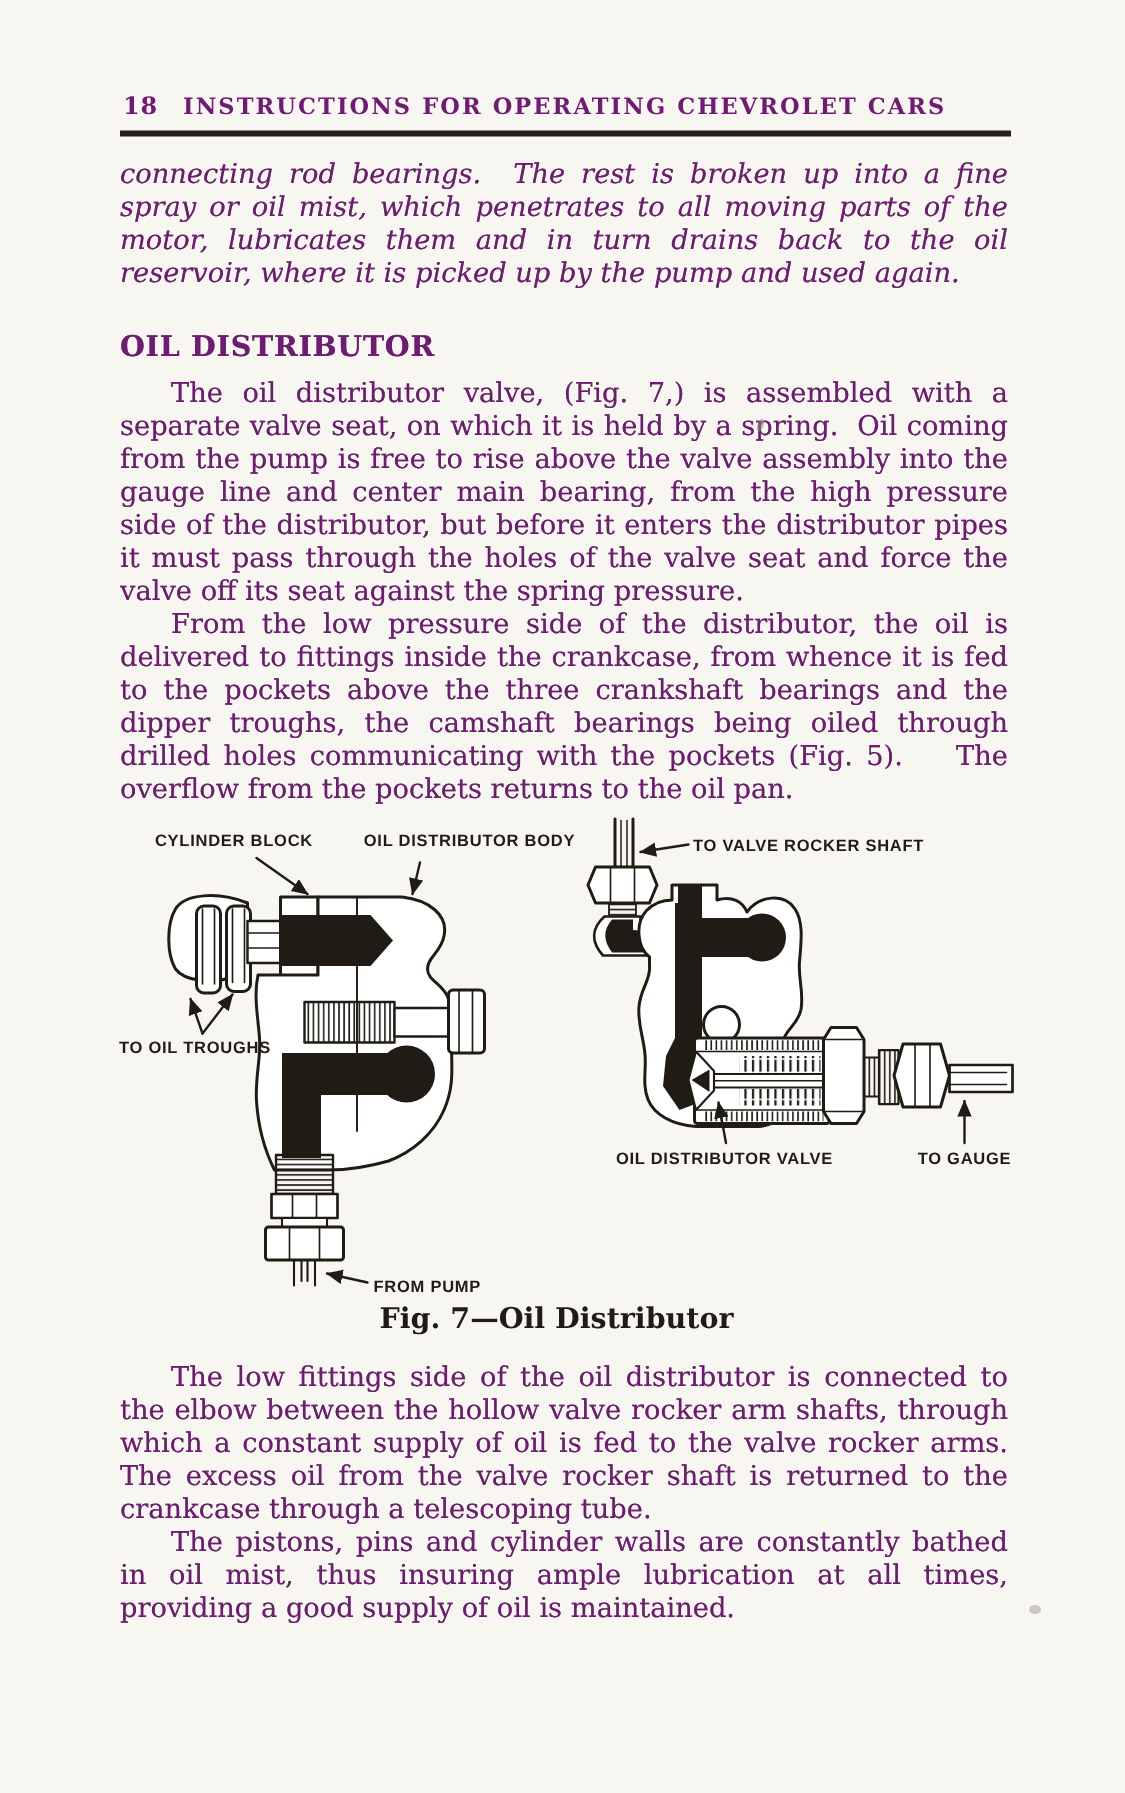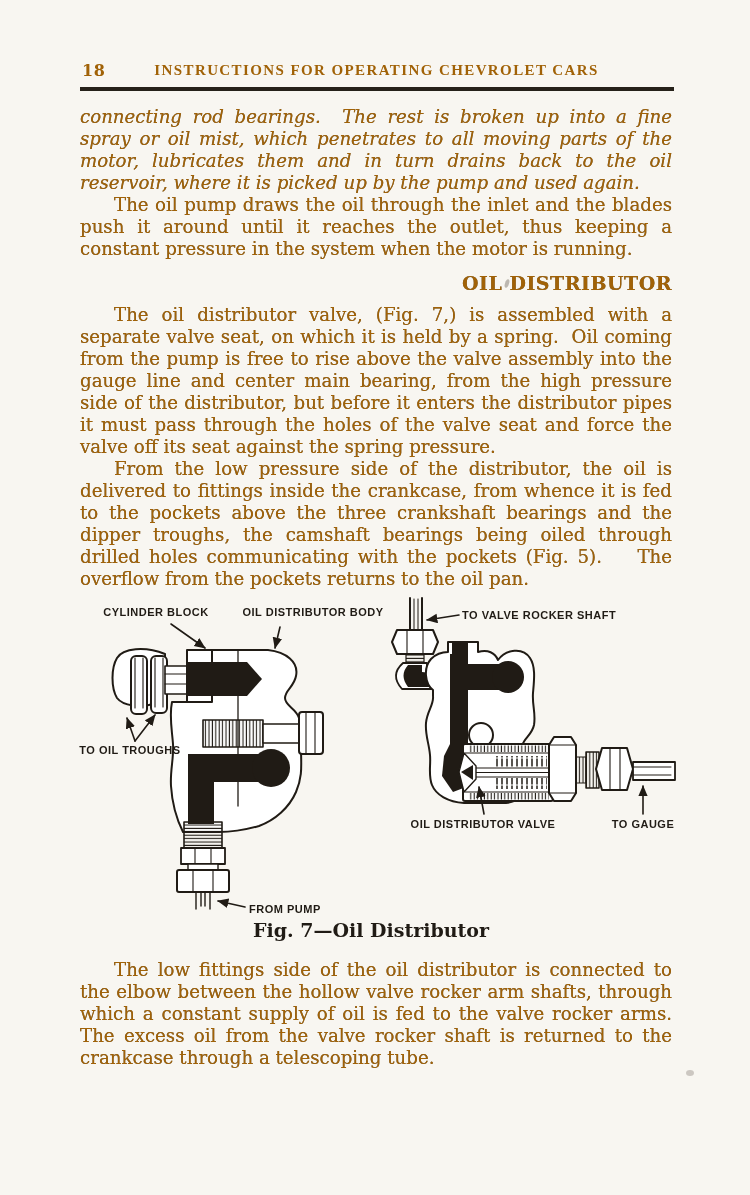--- a/index.html
+++ b/index.html
@@ -1,46 +1,45 @@
 <!DOCTYPE html>
 <html><head>
 <meta charset="utf-8">
 <style>
   html,body{margin:0;padding:0;background:#f8f6f1;}
   .page{position:relative;width:742px;height:1195px;background:#f8f6f1;overflow:hidden;
-        font-family:"DejaVu Serif",serif;color:#a16207;}
+        font-family:"DejaVu Serif",serif;color:#701a75;}
   .header{position:absolute;top:60px;left:80px;width:593px;height:24px;}
   .pageno{position:absolute;left:2px;top:1px;font-size:16px;font-weight:bold;letter-spacing:.5px;}
-  .running-title{text-align:center;font-size:15px;font-weight:bold;letter-spacing:1.4px;padding-top:2px;font-family:Liberation Serif, serif;}
+  .running-title{text-align:center;font-size:15px;font-weight:bold;letter-spacing:1.4px;padding-top:2px;}
   .rule{position:absolute;top:87px;left:80px;width:594px;border-top:4px solid #26211a;}
   .text-col{position:absolute;top:106px;left:80px;width:592px;font-size:18.2px;line-height:22px;}
   .text-col p{margin:0;text-indent:34px;text-align:justify;white-space:pre-wrap;
               text-shadow:0 0 .4px rgba(32,27,21,.65);}
   .text-col p.noindent{text-indent:0;font-style:italic;}
-  h2.sect{font-size:19px;margin:12px 0 10px 0;text-align:right;letter-spacing:.5px;
+  h2.sect{font-size:19px;margin:26px 0 10px 0;text-align:left;letter-spacing:.5px;
           text-shadow:0 0 .4px rgba(32,27,21,.65);}
   figure{margin:6px 0 10px -15px;padding:0;}
   .speck{position:absolute;border-radius:50%;background:#8a837a;}
   .speck1{left:505px;top:279px;width:4px;height:9px;opacity:.55;transform:rotate(18deg);}
   .speck2{left:686px;top:1070px;width:8px;height:6px;opacity:.4;}
 </style>
 </head>
 <body>
 
 <div class="page">
 
   <div class="header">
     <span class="pageno">18</span>
     <div class="running-title">INSTRUCTIONS FOR OPERATING CHEVROLET CARS</div>
   </div>
   <div class="rule"></div>
 
   <div class="text-col">
     <p class="noindent">connecting rod bearings.  The rest is broken up into a fine spray or oil mist, which penetrates to all moving parts of the motor, lubricates them and in turn drains back to the oil reservoir, where it is picked up by the pump and used again.</p>
-    <p>The oil pump draws the oil through the inlet and the blades push it around until it reaches the outlet, thus keeping a constant pressure in the system when the motor is running.</p>
     <h2 class="sect">OIL DISTRIBUTOR</h2>
     <p>The oil distributor valve, (Fig. 7,) is assembled with a separate valve seat, on which it is held by a spring.  Oil coming from the pump is free to rise above the valve assembly into the gauge line and center main bearing, from the high pressure side of the distributor, but before it enters the distributor pipes it must pass through the holes of the valve seat and force the valve off its seat against the spring pressure.</p>
     <p>From the low pressure side of the distributor, the oil is delivered to fittings inside the crankcase, from whence it is fed to the pockets above the three crankshaft bearings and the dipper troughs, the camshaft bearings being oiled through drilled holes communicating with the pockets (Fig. 5).    The overflow from the pockets returns to the oil pan.</p>
 
     <figure>
       <svg width="620" height="348" viewBox="0 0 620 348">
         <defs>
           <marker id="arr" markerWidth="8" markerHeight="8" refX="6.5" refY="3" orient="auto">
             <path d="M0,0L7,3L0,6Z" fill="#201b15"></path>
           </marker>
@@ -154,17 +153,18 @@
           <text x="184" y="317">FROM PUMP</text>
           <text x="397" y="23">TO VALVE ROCKER SHAFT</text>
           <text x="418" y="232" text-anchor="middle">OIL DISTRIBUTOR VALVE</text>
           <text x="578" y="232" text-anchor="middle">TO GAUGE</text>
         </g>
         <text x="306" y="341" text-anchor="middle" font-family="&quot;DejaVu Serif&quot;,serif" font-size="19" font-weight="bold" fill="#201b15">Fig. 7—Oil Distributor</text>
       </svg>
     </figure>
 
     <p>The low fittings side of the oil distributor is connected to the elbow between the hollow valve rocker arm shafts, through which a constant supply of oil is fed to the valve rocker arms.  The excess oil from the valve rocker shaft is returned to the crankcase through a telescoping tube.</p>
+    <p>The pistons, pins and cylinder walls are constantly bathed in oil mist, thus insuring ample lubrication at all times, providing a good supply of oil is maintained.</p>
   </div>
 
   <div class="speck speck1"></div>
   <div class="speck speck2"></div>
 </div>
 
 </body></html>

